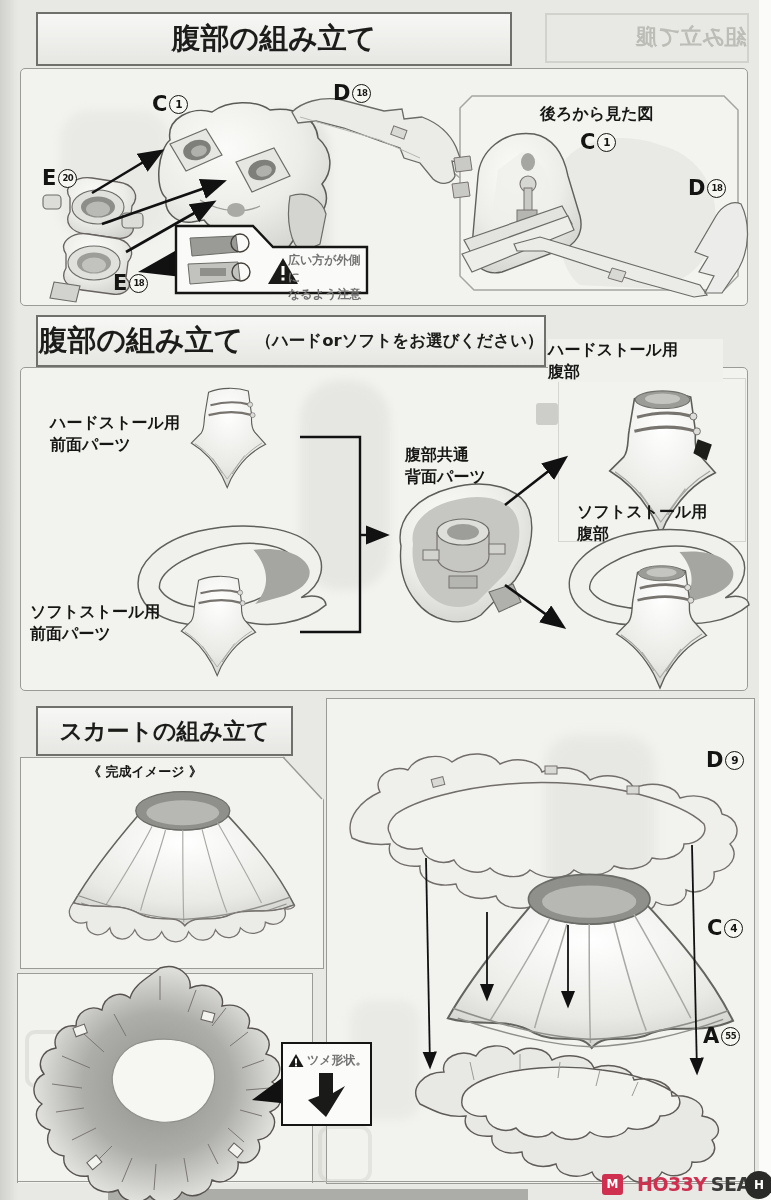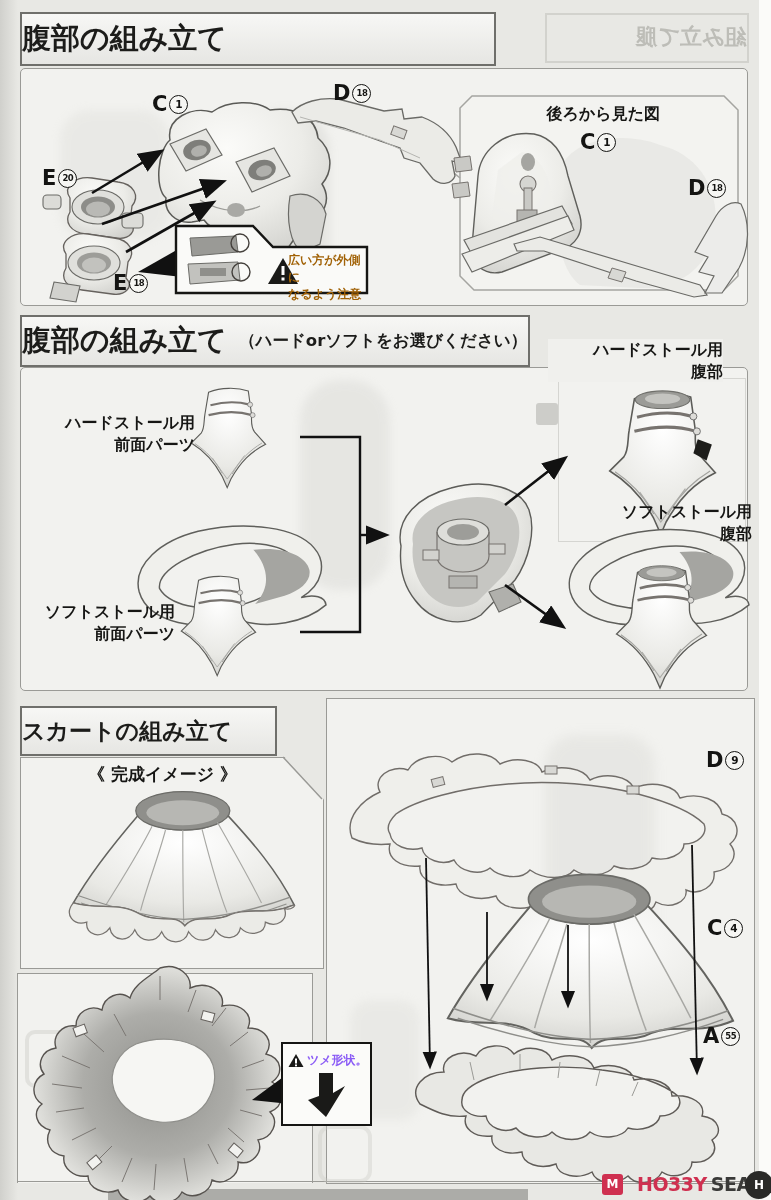--- a/index.html
+++ b/index.html
@@ -1,27 +1,27 @@
 <!DOCTYPE html>
 <html><head>
 <meta charset="utf-8">
 <style>
   html,body{margin:0;padding:0;}
   body{width:771px;height:1200px;background:#fdfdfb;font-family:"DejaVu Sans",sans-serif;overflow:hidden;position:relative;}
   #page{position:absolute;left:0;top:0;width:771px;height:1200px;background:#e8e8e4;}
   .panel{position:absolute;border:1.5px solid #9a9a96;background:#f2f2ef;}
-  .hdr{position:absolute;border:2px solid #6f6f6b;background:linear-gradient(#f7f7f5,#e6e6e3);display:flex;align-items:center;gap:12px;}
+  .hdr{position:absolute;border:2px solid #6f6f6b;background:linear-gradient(#f7f7f5,#e6e6e3);display:flex;align-items:center;justify-content:center;gap:12px;margin-left:16px;}
   .hdr .t1{font-weight:bold;color:#1c1c1a;}
   .hdr .t2{font-weight:bold;color:#1c1c1a;}
   .lbl{position:absolute;color:#141412;font-weight:bold;display:flex;align-items:center;gap:2px;}
   .lbl .letter{font-size:21px;}
   .circ{display:inline-flex;align-items:center;justify-content:center;width:17px;height:17px;border:1.7px solid #141412;border-radius:50%;font-size:10.5px;font-weight:bold;line-height:1;background:#f6f6f3;}
   .circ.two{font-size:8.5px;letter-spacing:-0.5px;}
-  .jlabel{position:absolute;font-weight:bold;color:#161614;text-align:right;white-space:pre-line;line-height:1.35;}
-  .note{position:absolute;color:#a16207;text-align:center;white-space:pre-line;}
+  .jlabel{position:absolute;font-weight:bold;color:#161614;text-align:left;white-space:pre-line;line-height:1.35;}
+  .note{position:absolute;color:#737373;text-align:center;white-space:pre-line;}
   .ghost{position:absolute;}
 </style>
 </head>
 <body>
 
 <div id="page">
 
   <div style="position:absolute;left:0;top:0;width:18px;height:1200px;background:linear-gradient(90deg,#d0d0cc,#e8e8e4);"></div>
   <div style="position:absolute;right:0;top:0;width:12px;height:1200px;background:#fbfbf9;"></div>
 
@@ -289,47 +289,49 @@
     <span class="letter">D</span>
       <span class="circ two">18</span>
   </div>
   <div class="note" style="left:288px;top:252px;width:84px;font-size:12px;font-weight:bold;text-align:left;line-height:1.4;">広い方が外側に
 なるよう注意</div>
 
   <div class="jlabel" style="left:50px;top:412px;width:145px;font-size:16px;">ハードストール用
 前面パーツ</div>
   <div class="jlabel" style="left:30px;top:601px;width:145px;font-size:16px;">ソフトストール用
 前面パーツ</div>
+  <div class="jlabel" style="left:405px;top:444px;width:110px;font-size:16px;">腹部共通
+背面パーツ</div>
   <div class="jlabel" style="left:548px;top:339px;width:175px;font-size:16px;background:#f0f0ed;">ハードストール用
 腹部</div>
   <div class="jlabel" style="left:577px;top:501px;width:175px;font-size:16px;">ソフトストール用
 腹部</div>
 
-  <div class="jlabel" style="left:88px;top:763px;width:180px;font-size:17px;text-align:left;">《 完成イメージ 》</div>
+  <div class="jlabel" style="left:88px;top:763px;width:180px;font-size:13px;text-align:left;">《 完成イメージ 》</div>
   <div class="lbl" style="left:706px;top:748px;">
     <span class="letter">D</span>
       <span class="circ">9</span>
   </div>
   <div class="lbl" style="left:707px;top:916px;">
     <span class="letter">C</span>
       <span class="circ">4</span>
   </div>
   <div class="lbl" style="left:703px;top:1024px;">
     <span class="letter">A</span>
       <span class="circ two">55</span>
   </div>
 
   <div style="position:absolute;left:281px;top:1042px;width:87px;height:80px;border:2.5px solid #151513;background:#fbfbf9;">
     <div style="position:absolute;left:5px;top:8px;display:flex;align-items:center;gap:3px;">
       <svg width="16" height="15" style="display:block;">
           <polygon points="8,1 15.5,14 0.5,14" fill="#1a1a18"></polygon>
           <rect x="7" y="5.5" width="2" height="5" fill="#fff"></rect>
           <rect x="7" y="11.5" width="2" height="1.8" fill="#fff"></rect>
         </svg>
-      <span style="font-size:12px;font-weight:bold;color:#8b5cf6;">ツメ形状。</span>
+      <span style="font-size:12px;font-weight:bold;color:#737373;">ツメ形状。</span>
     </div>
     <svg width="60" height="50" style="position:absolute;left:16px;top:27px;">
       <path d="M20,2 L34,2 L34,22 L46,15 L27,46 L9,29 L20,25 Z" fill="#1a1a18"></path>
     </svg>
   </div>
 
   <div style="position:absolute;left:602px;top:1168px;width:169px;height:32px;display:flex;align-items:center;">
     <div style="width:21px;height:21px;background:#cf3050;border-radius:3px;display:flex;align-items:center;justify-content:center;color:#fff;font-weight:bold;font-size:12px;flex:none;">M</div>
     <span style="color:#cf3050;font-weight:bold;font-size:19px;margin-left:14px;letter-spacing:-0.5px;">HO33Y</span>
     <span style="color:#3a3a38;font-weight:bold;font-size:19px;margin-left:4px;letter-spacing:-0.5px;">SEARCH</span>

